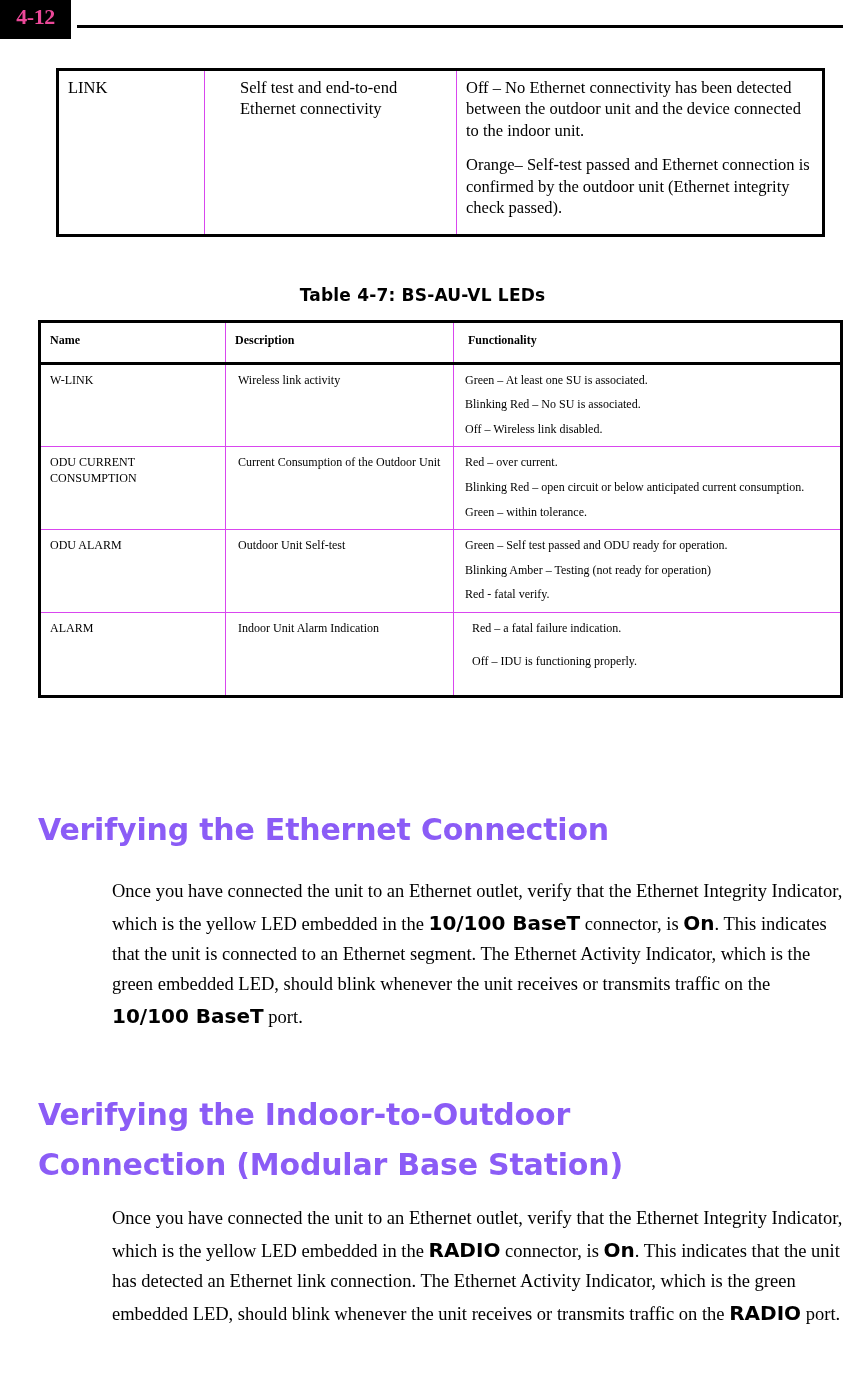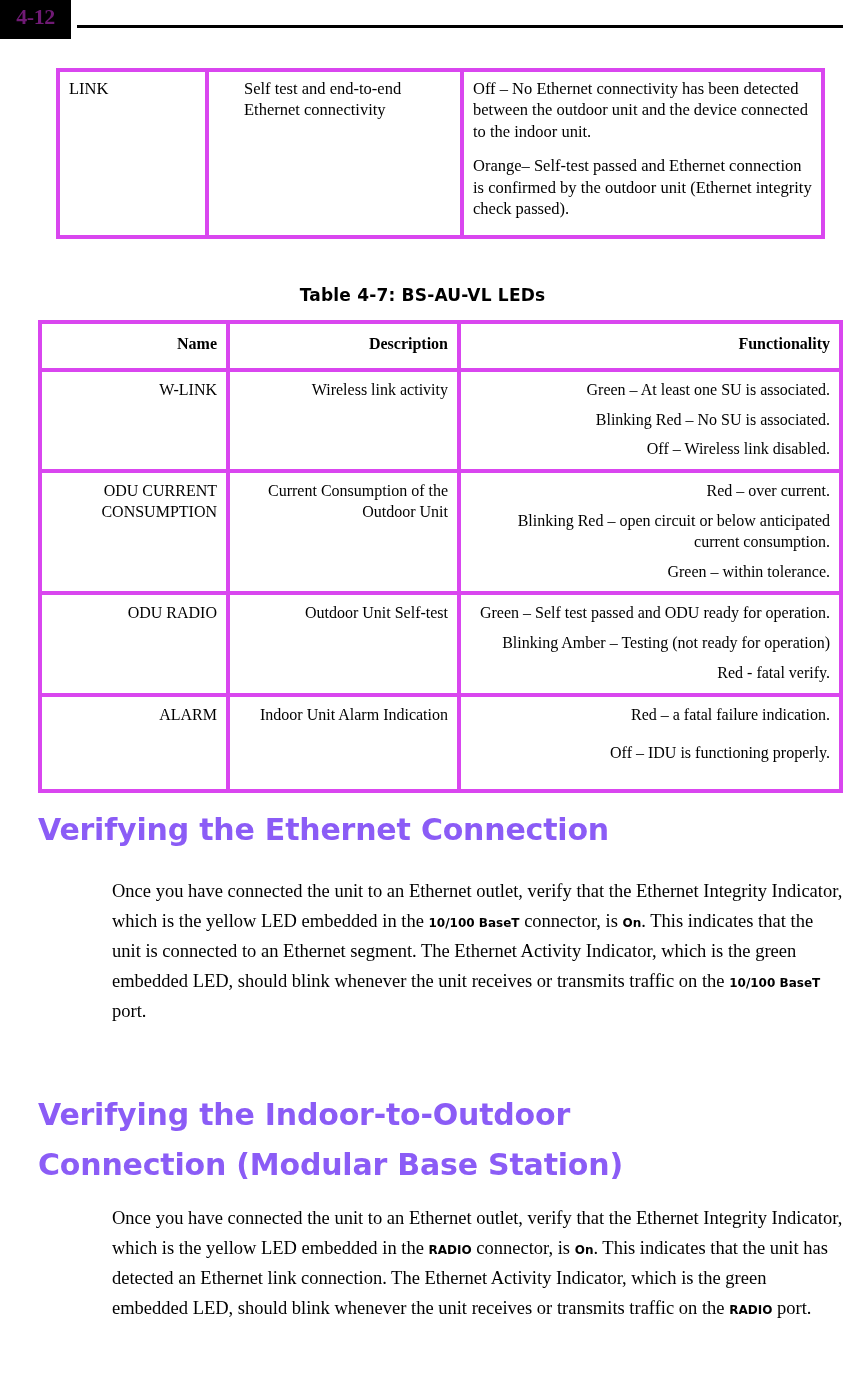--- a/index.html
+++ b/index.html
@@ -31,21 +31,21 @@
     width: 71px;
     height: 39px;
     background: #000000;
   }
   .folio-text {
     position: absolute;
     left: 0;
     top: 4px;
     width: 71px;
     text-align: center;
-    color: #701a75;
+    color: #ec4899;
     font-family: "Liberation Serif", "DejaVu Serif", serif;
     font-weight: bold;
     font-size: 22px;
     letter-spacing: -0.5px;
   }
   .header-title {
     position: absolute;
     right: 4px;
     top: 0px;
     font-family: "Liberation Mono", "DejaVu Sans Mono", monospace;
@@ -66,21 +66,21 @@
 
   
   table.led-table {
     position: absolute;
     border-collapse: collapse;
     table-layout: fixed;
     background: #ffffff;
   }
   table.led-table td,
   table.led-table th {
-    border: 4px solid #d946ef;
+    border: 1px solid #d946ef;
     vertical-align: top;
     text-align: left;
     font-weight: normal;
     padding: 6px 9px 7px 9px;
   }
 
   
   #table-link-cont {
     left: 56px;
     top: 68px;
@@ -100,23 +100,22 @@
 
   
   #table-bs-au-vl {
     left: 38px;
     top: 320px;
     width: 805px;
     border: 3px solid #000000;
   }
   #table-bs-au-vl th,
   #table-bs-au-vl td {
-    font-size: 16px;
+    font-size: 12px;
     line-height: 1.30;
-    text-align: right;
   }
   #table-bs-au-vl .c1 { width: 166px; }
   #table-bs-au-vl .c2 { width: 209px; }
   #table-bs-au-vl thead th {
     font-weight: bold;
     border-bottom: 3px solid #000000;
     padding-top: 10px;
     padding-bottom: 13px;
   }
   #table-bs-au-vl thead th.c3 { padding-left: 14px; }
@@ -170,21 +169,21 @@
     font-family: "Liberation Serif", "DejaVu Serif", serif;
     font-size: 18.5px;
     line-height: 1.62;
     text-align: left;
   }
   #para-ethernet { top: 877px; }
   #para-indoor-outdoor { top: 1204px; }
   p.body-text b {
     font-family: "DejaVu Sans", "Liberation Sans", sans-serif;
     font-weight: bold;
-    font-size: 12px;
+    font-size: 20px;
   }
 </style>
 </head>
 <body>
 
 <div class="page-header">
   <div class="folio-block"></div>
   <div class="folio-text">4-12</div>
   <div class="header-rule"></div>
 </div>
@@ -225,21 +224,21 @@
       <tr>
         <td class="c1 name"><span>ODU CURRENT</span><span class="name-line2">CONSUMPTION</span></td>
         <td class="c2 desc">Current Consumption of the Outdoor Unit</td>
         <td class="c3 func">
           <p>Red – over current.</p>
           <p>Blinking Red – open circuit or below anticipated current consumption.</p>
           <p>Green – within tolerance.</p>
         </td>
       </tr>
       <tr>
-        <td class="c1 name"><span>ODU RADIO</span></td>
+        <td class="c1 name"><span>ODU ALARM</span></td>
         <td class="c2 desc">Outdoor Unit Self-test</td>
         <td class="c3 func">
           <p>Green – Self test passed and ODU ready for operation.</p>
           <p>Blinking Amber  – Testing  (not ready for operation)</p>
           <p>Red - fatal verify.</p>
         </td>
       </tr>
       <tr class="row-alarm">
         <td class="c1 name"><span>ALARM</span></td>
         <td class="c2 desc">Indoor Unit Alarm Indication</td>

